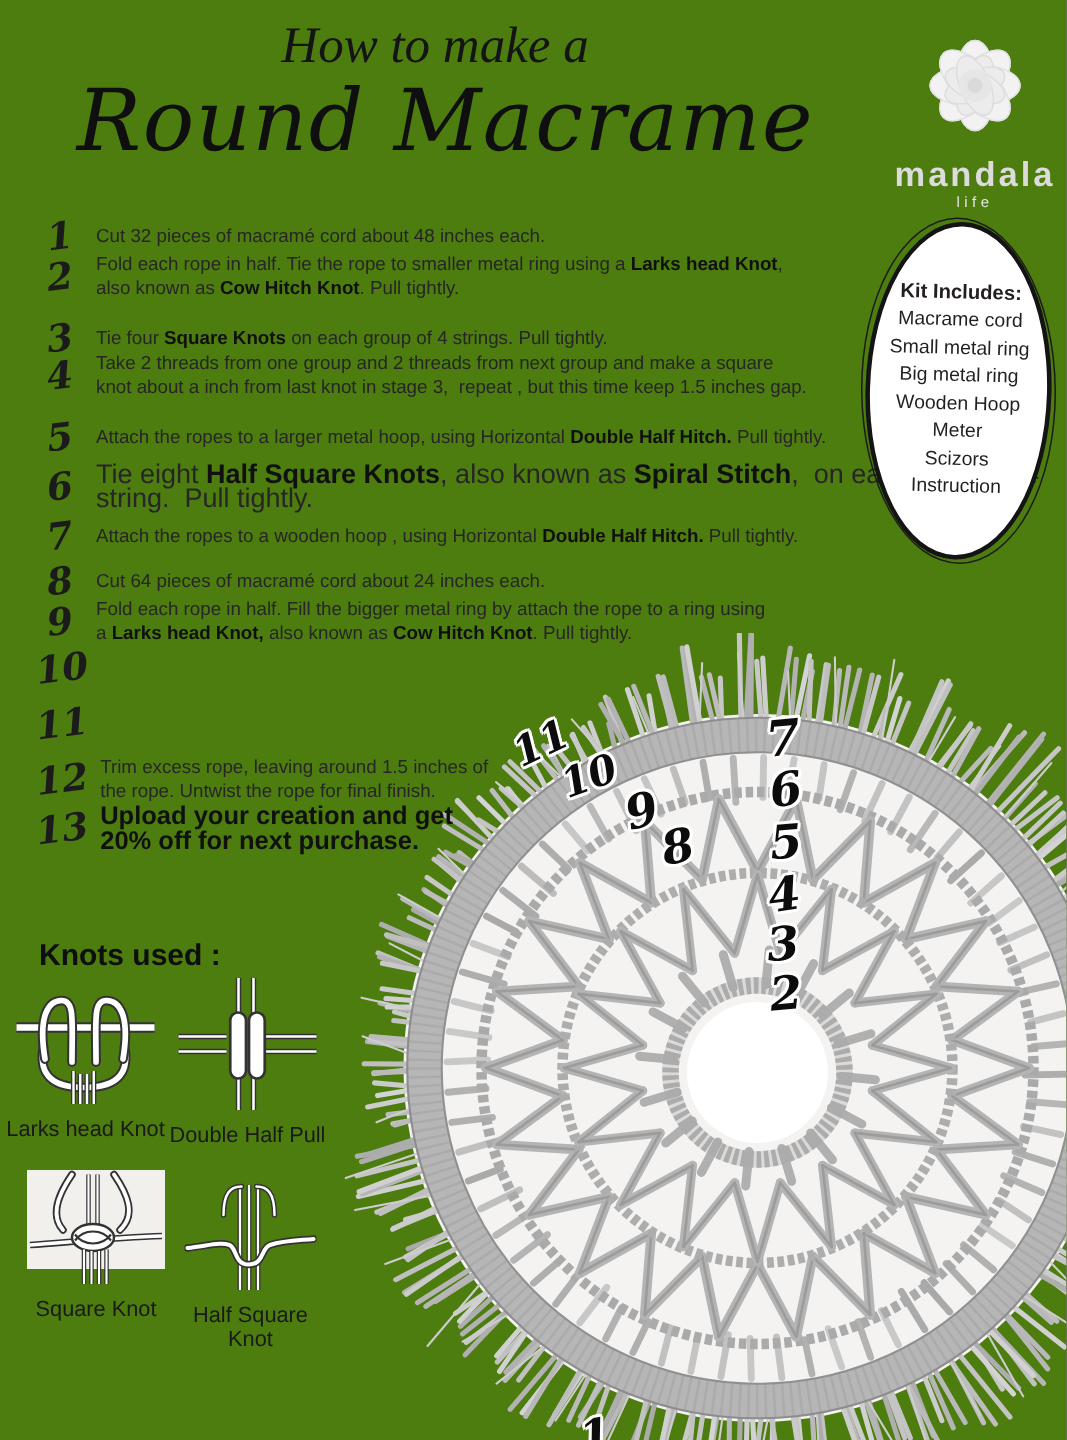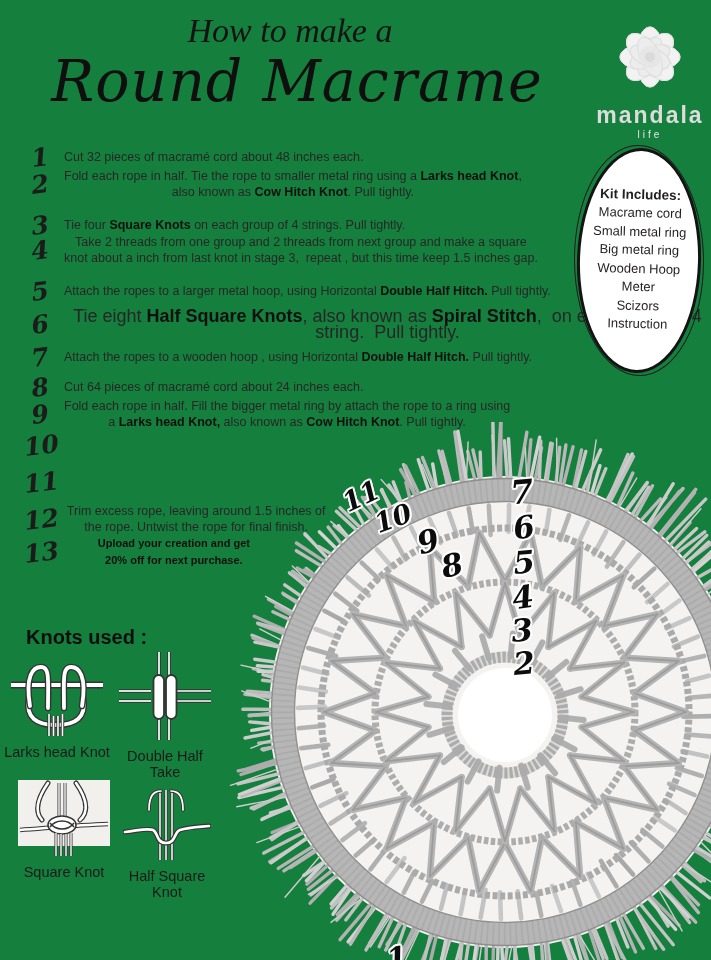--- a/index.html
+++ b/index.html
@@ -1,35 +1,35 @@
 <!DOCTYPE html>
 <html><head>
 <meta charset="utf-8">
 <style>
   html,body{margin:0;padding:0;background:#777;}
-  .page{position:relative;width:711px;height:960px;background:#15803d;overflow:hidden;
+  .page{position:relative;width:711px;height:960px;background:#4d7c0f;overflow:hidden;
         font-family:"Liberation Sans",sans-serif;color:#231f20;}
 
   
   .title1{position:absolute;top:12px;left:60px;width:460px;text-align:center;
           font:italic 34px "Liberation Serif",serif;color:#141414;}
   .title2{position:absolute;top:48px;left:37px;width:520px;text-align:center;
           font:italic 57px "DejaVu Serif",serif;color:#0f0f0f;letter-spacing:1px;}
   .logo{position:absolute;left:594px;top:8px;width:112px;text-align:center;}
   .logo-text{font-weight:bold;font-size:23px;color:#dcdcdc;letter-spacing:2px;margin-top:-8px;}
   .logo-sub{font-size:10px;color:#e6e6e6;letter-spacing:3px;}
 
   
   .step{position:absolute;left:24px;display:flex;align-items:center;gap:8px;}
   .step .num{flex:0 0 32px;text-align:center;font:italic 600 25px "DejaVu Serif",serif;
              color:#1b1b1b;transform:rotate(-7deg);}
-  .step .txt{font-size:12.5px;line-height:16.4px;color:#262626;white-space:pre-wrap;text-align:center;}
+  .step .txt{font-size:12.5px;line-height:16.4px;color:#262626;white-space:pre-wrap;}
   .step .txt b{color:#101010;}
   .step.tight .txt{font-size:18px;}
-  .step.shout .txt{font-weight:bold;font-size:11px;line-height:17px;color:#0d0d0d;margin-left:31px;}
+  .step.shout .txt{font-weight:bold;font-size:17px;line-height:17px;color:#0d0d0d;}
 
   
   .kit{position:absolute;left:577px;top:148px;width:118px;height:219px;
        border:3px solid #141414;border-radius:50%;transform:rotate(1.5deg);
        display:flex;flex-direction:column;justify-content:center;align-items:center;
        text-align:center;background:#fff;}
   .kit::after{content:'';position:absolute;inset:-6px;border:1.5px solid #1b1b1b;
        border-radius:50%;transform:rotate(-2deg);pointer-events:none;}
   .kit-title{font-weight:bold;font-size:13.5px;margin-bottom:2px;}
   .kit-item{font-size:13px;line-height:1.42;}
@@ -764,21 +764,21 @@
           <path d="M42,64 V90"></path>
           <path d="M52,64 V90"></path>
          <path d="M2,41 H34"></path>
           <path d="M2,51 H34"></path>
           <path d="M60,41 H94"></path>
           <path d="M60,51 H94"></path>
         </g>
       <rect x="36.5" y="25" width="10.5" height="44" rx="5.2" fill="#fff" stroke="#333" stroke-width="1.8"></rect>
       <rect x="49" y="25" width="10.5" height="44" rx="5.2" fill="#fff" stroke="#333" stroke-width="1.8"></rect>
     </svg>
-    <div class="lbl">Double Half Take</div>
+    <div class="lbl">Double Half Pull</div>
   </div>
 
   <div class="knot" id="knot-hsk">
     <svg width="88" height="76" viewBox="0 0 88 76">
       <g stroke="#333" stroke-width="3.2">
           <path d="M37,4 V74"></path>
           <path d="M43,4 V74"></path>
           <path d="M49,4 V74"></path>
         </g>
       <g stroke="#fff" stroke-width="1.5">

